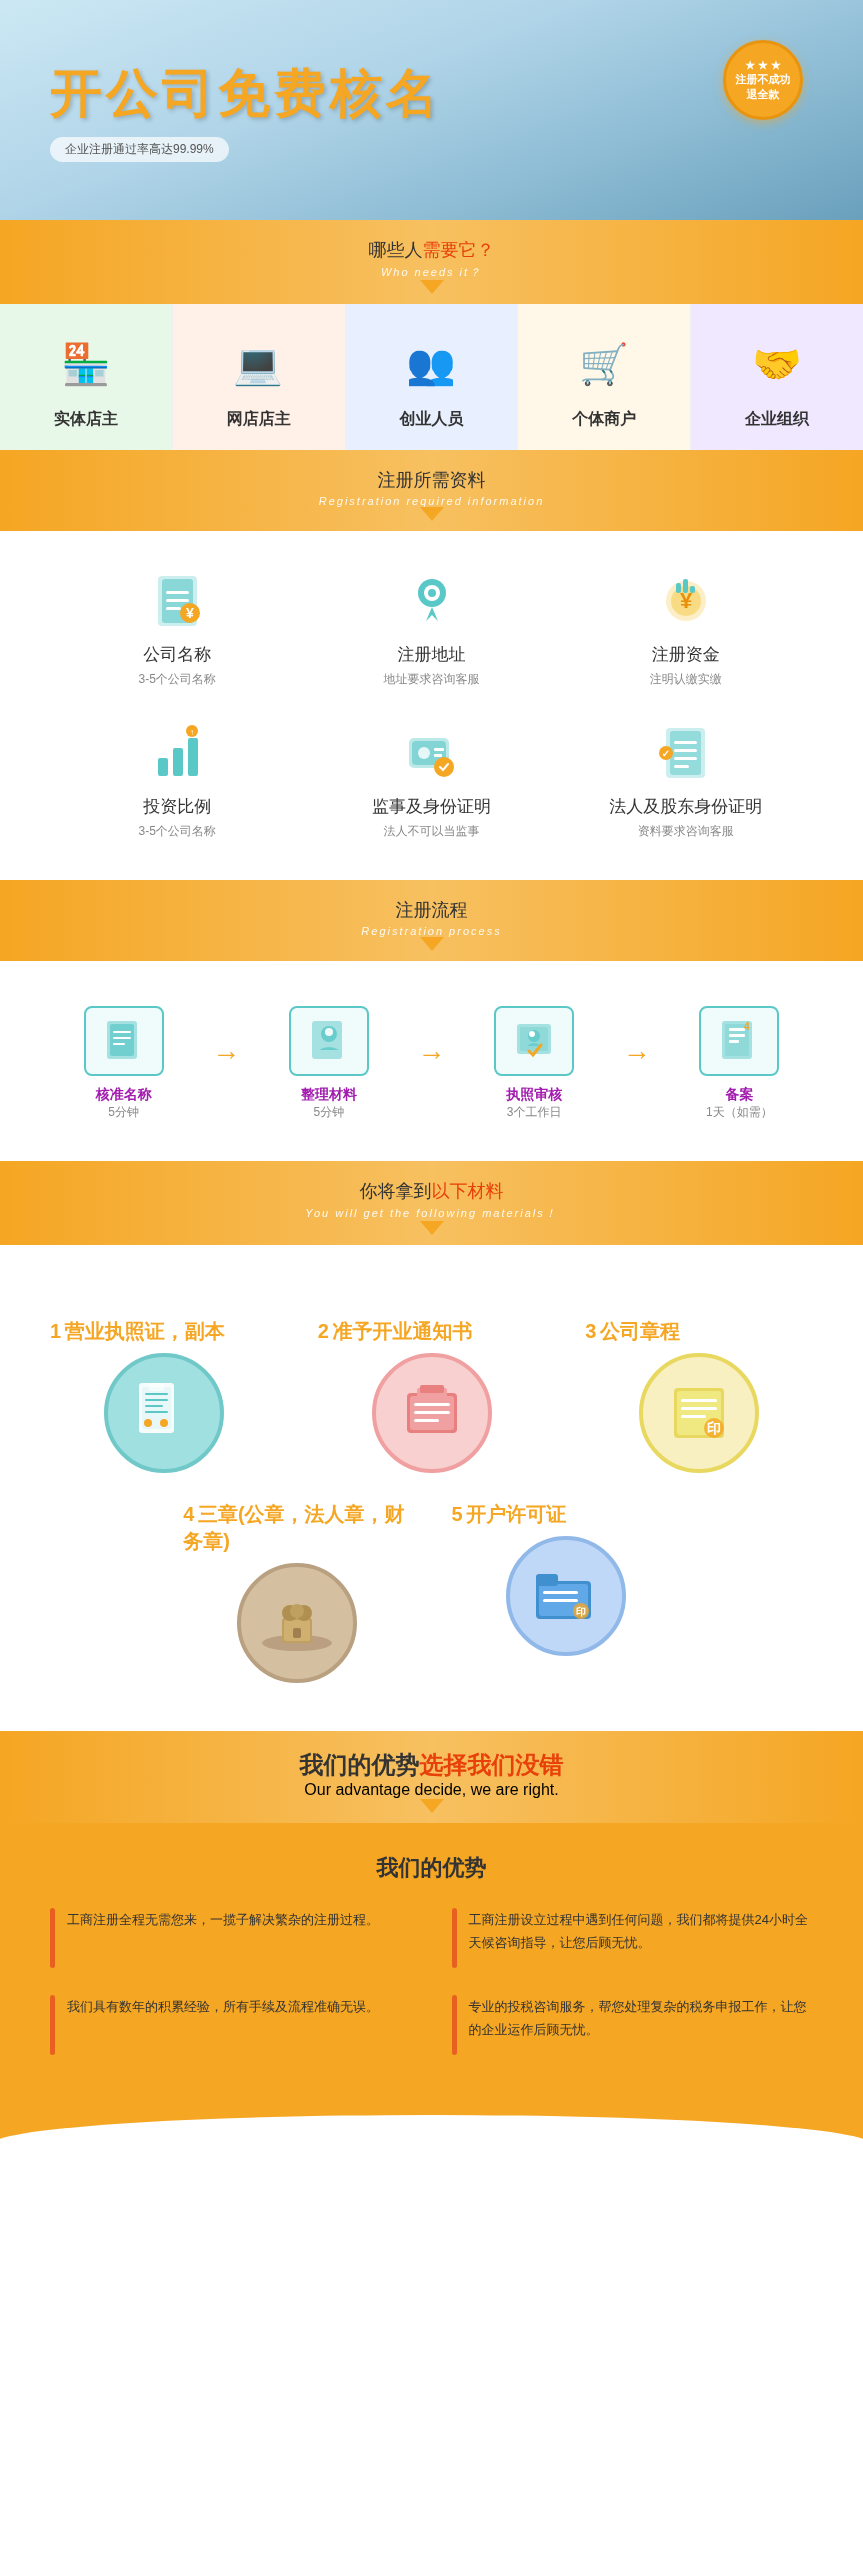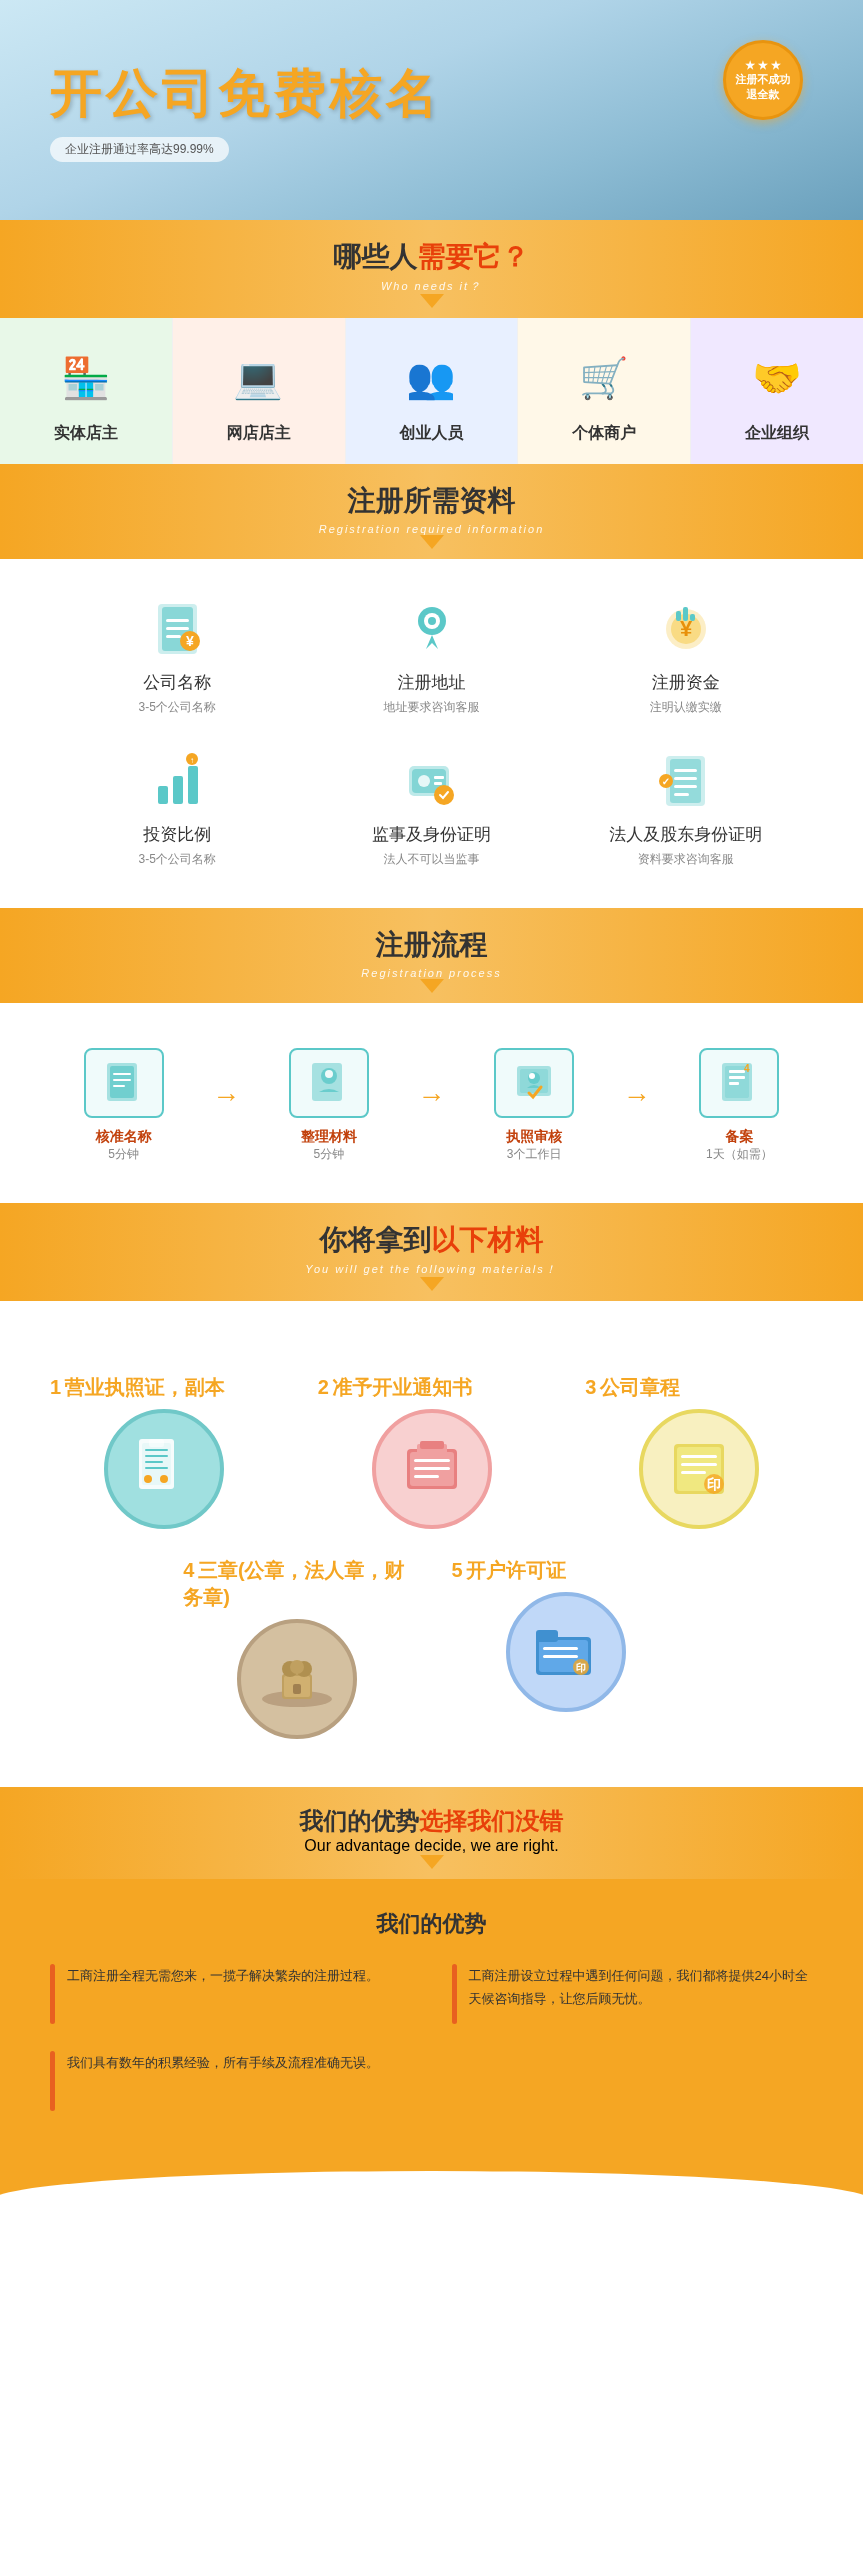--- a/index.html
+++ b/index.html
@@ -59,23 +59,23 @@
       box-shadow: 0 3px 10px rgba(245,166,35,0.5);
     }
 
     
     .section-header {
       background: linear-gradient(90deg, #f5a623 0%, #f7c060 50%, #f5a623 100%);
       text-align: center;
       padding: 18px 0 10px;
     }
     .section-header h2 {
-      font-size: 28px;
+      font-size: 18px;
       color: #333;
-      font-weight: 700;
+      font-weight: 400;
     }
     .section-header h2 em {
       color: #e8400a;
       font-style: normal;
     }
     .section-header .en-subtitle {
       font-size: 11px;
       color: rgba(255,255,255,0.9);
       letter-spacing: 2px;
       margin-top: 3px;
@@ -190,21 +190,21 @@
       display: flex;
       align-items: center;
       justify-content: center;
       font-size: 32px;
       background: #f0fbfb;
       margin-bottom: 10px;
     }
     .process-step .step-name {
       font-size: 14px;
       font-weight: bold;
-      color: #c2410c;
+      color: #a21caf;
     }
     .process-step .step-time {
       font-size: 12px;
       color: #888;
     }
     .process-arrow {
       color: #f5a623;
       font-size: 28px;
       margin: 0 5px;
       padding-bottom: 25px;
@@ -650,16 +650,20 @@
       <div class="adv-text">工商注册全程无需您来，一揽子解决繁杂的注册过程。</div>
     </div>
     <div class="advantage-item">
       <div class="adv-bar"></div>
       <div class="adv-text">工商注册设立过程中遇到任何问题，我们都将提供24小时全天候咨询指导，让您后顾无忧。</div>
     </div>
     <div class="advantage-item">
       <div class="adv-bar"></div>
       <div class="adv-text">我们具有数年的积累经验，所有手续及流程准确无误。</div>
     </div>
+    <div class="advantage-item">
+      <div class="adv-bar"></div>
+      <div class="adv-text">专业的投税咨询服务，帮您处理复杂的税务申报工作，让您的企业运作后顾无忧。</div>
+    </div>
   </div>
 </div>
 
 <div class="wave-bottom"></div>
 
 </body></html>

